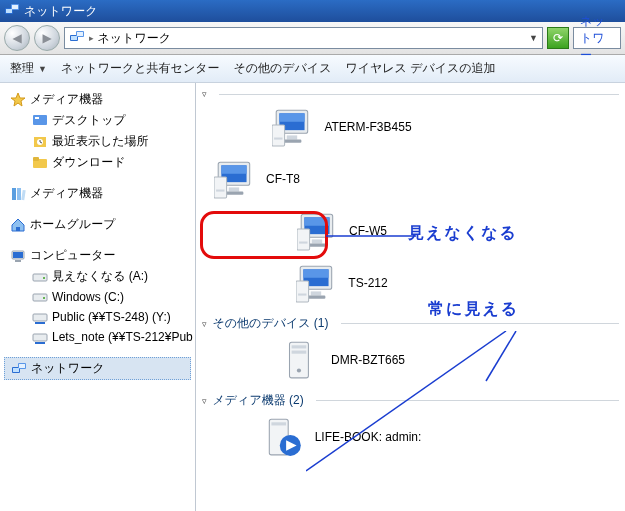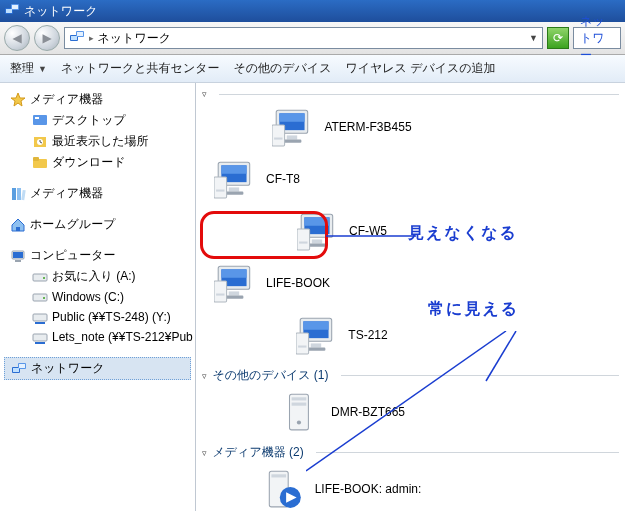--- a/index.html
+++ b/index.html
@@ -199,21 +199,21 @@
       <li>
           <svg class="ticon" viewBox="0 0 16 16">
             <use href="#ico-comp"></use>
           </svg>
           <span>コンピューター</span>
         </li>
       <li class="child">
           <svg class="ticon" viewBox="0 0 16 16">
             <use href="#ico-drive"></use>
           </svg>
-          <span>お気に入り (A:)</span>
+          <span>見えなくなる (A:)</span>
         </li>
       <li class="child">
           <svg class="ticon" viewBox="0 0 16 16">
             <use href="#ico-drive"></use>
           </svg>
           <span>Windows (C:)</span>
         </li>
       <li class="child">
           <svg class="ticon" viewBox="0 0 16 16">
             <use href="#ico-netdrive"></use>
@@ -254,26 +254,20 @@
             <svg class="bigicon" viewBox="0 0 40 40">
               <use href="#ico-monitor"></use>
             </svg>
             <span>CF-T8</span>
           </div>
         <div class="item item-wide">
             <svg class="bigicon" viewBox="0 0 40 40">
               <use href="#ico-monitor"></use>
             </svg>
             <span>CF-W5</span>
-          </div>
-        <div class="item" style="width:150px">
-            <svg class="bigicon" viewBox="0 0 40 40">
-              <use href="#ico-monitor"></use>
-            </svg>
-            <span>LIFE-BOOK</span>
           </div>
         <div class="item item-wide">
             <svg class="bigicon" viewBox="0 0 40 40">
               <use href="#ico-monitor"></use>
             </svg>
             <span>TS-212</span>
           </div>
       </div>
     </div>
 

